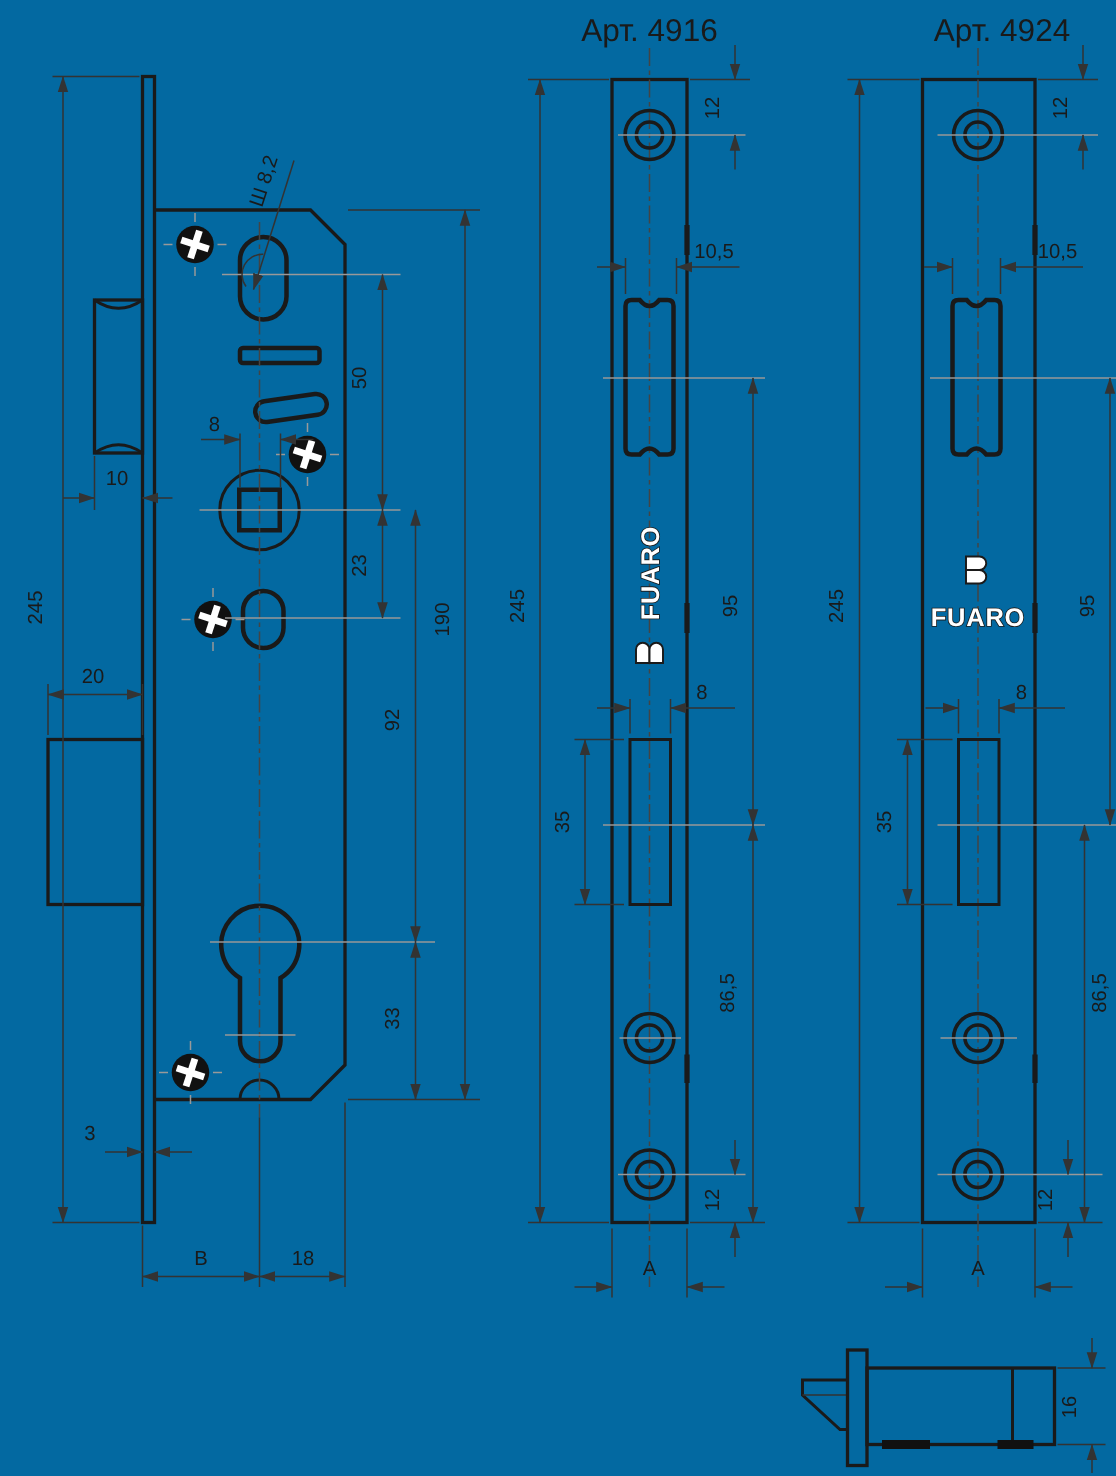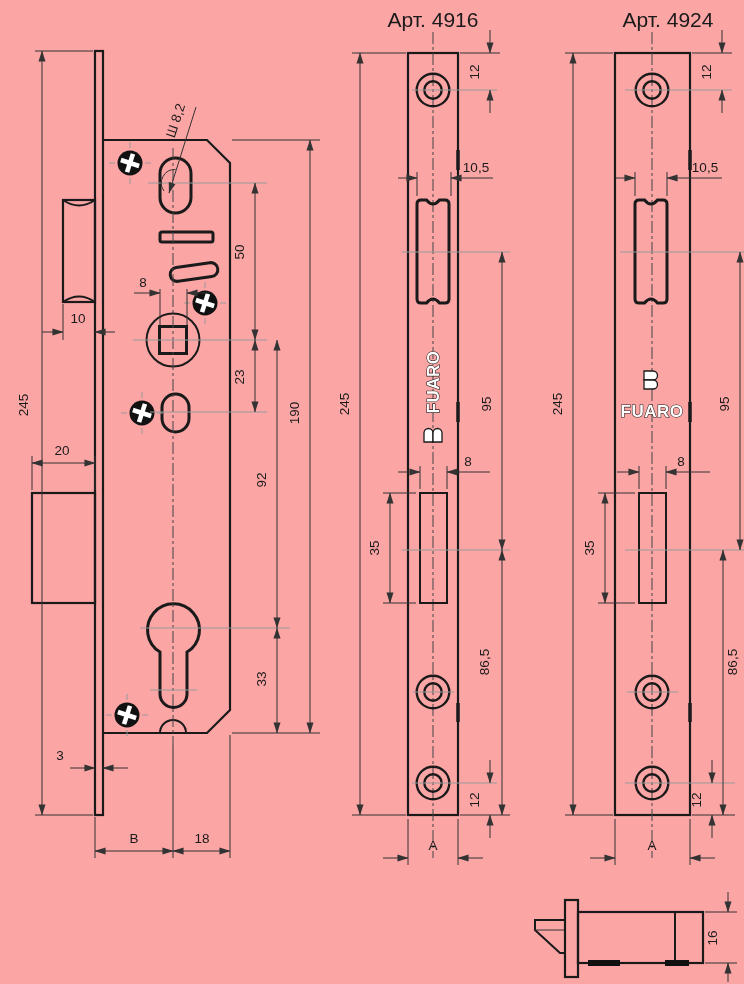--- a/index.html
+++ b/index.html
@@ -1,16 +1,16 @@
 <!DOCTYPE html>
 <html><head>
 <meta charset="utf-8">
 <style>
   html,body{margin:0;padding:0;background:#fff;}
-  .stage{position:relative;width:744px;height:984px;background:#fca5a5;overflow:hidden;}
+  .stage{position:relative;width:744px;height:984px;background:#0369a1;overflow:hidden;}
   svg text{font-family:"Liberation Sans",sans-serif;font-size:13.5px;fill:#1a1a1a;}
   svg text.ttl{font-size:21px;}
   svg text.logo{font-weight:bold;font-size:17px;letter-spacing:.5px;fill:#fff;stroke:#1a1a1a;stroke-width:1.1;paint-order:stroke;}
   .ol{fill:none;stroke:#1a1a1a;stroke-width:2.2;}
   .ol3{fill:none;stroke:#1a1a1a;stroke-width:3;}
   .ol2{fill:none;stroke:#1a1a1a;stroke-width:2;}
   .dim{fill:none;stroke:#333;stroke-width:1;}
   .cl{fill:none;stroke:#444;stroke-width:1;stroke-dasharray:12 3 3 3;}
   .gcl{fill:none;stroke:#999;stroke-width:1;}
   .tick{stroke:#1a1a1a;stroke-width:3.5;}

